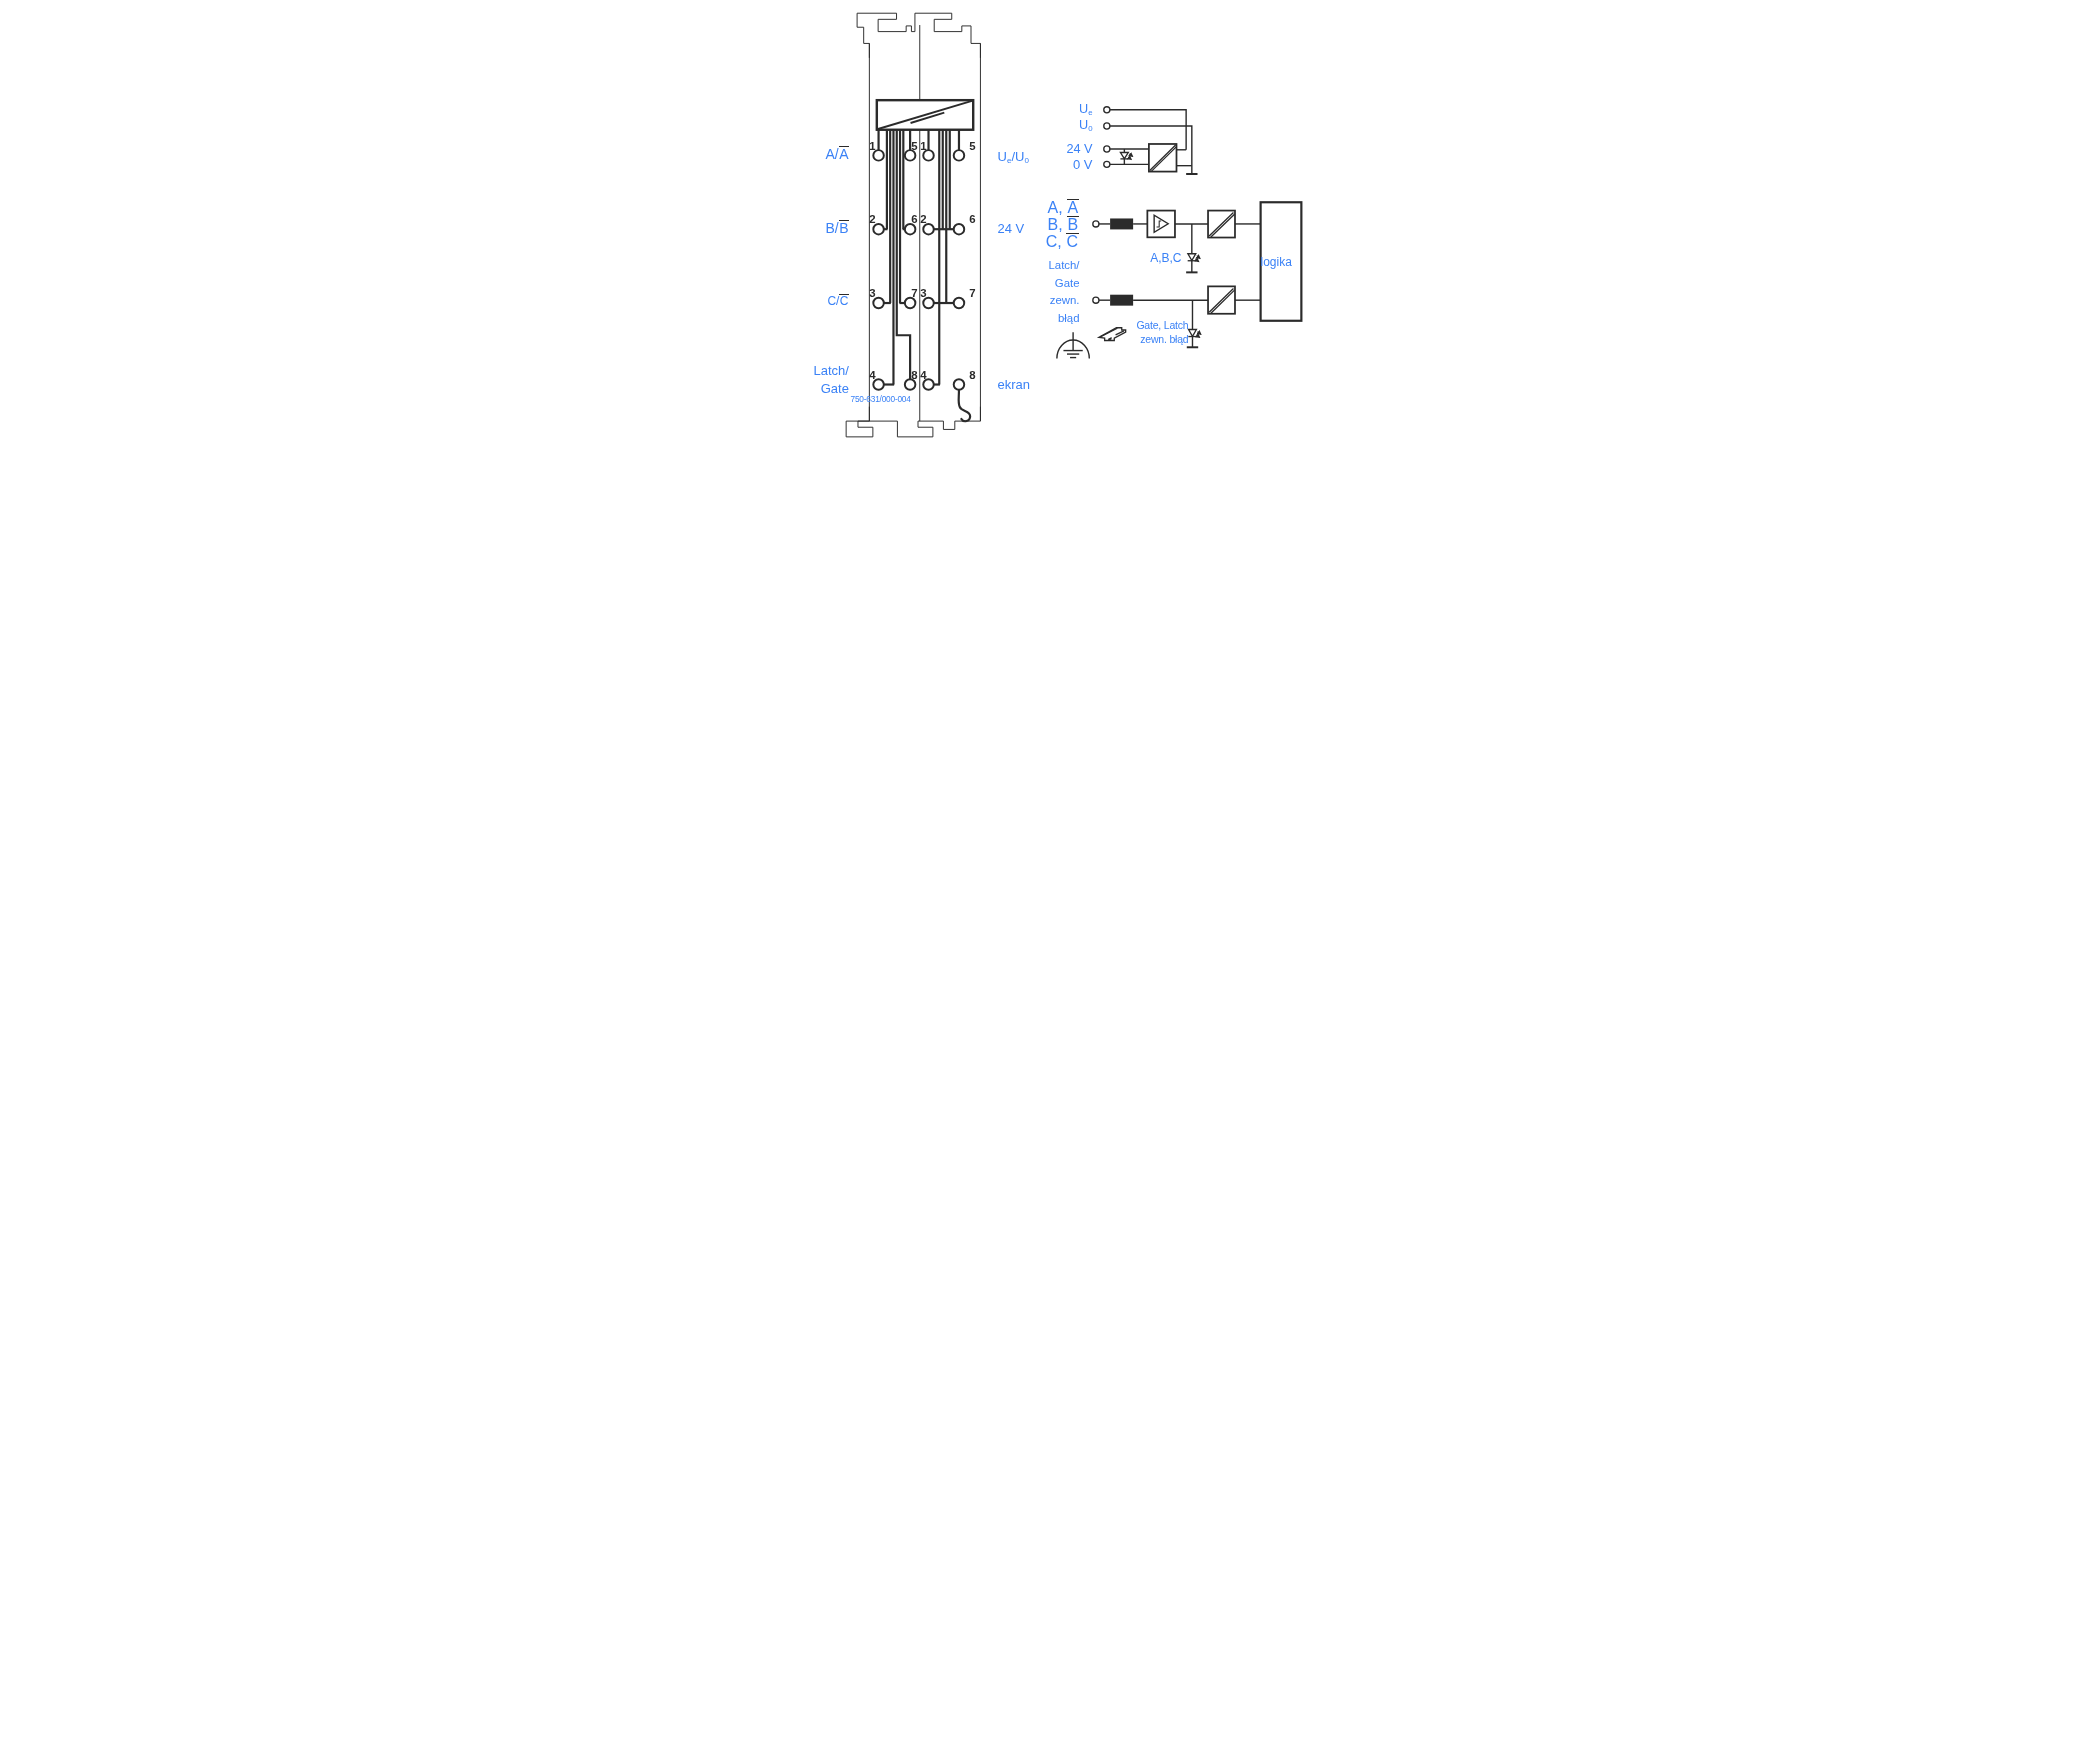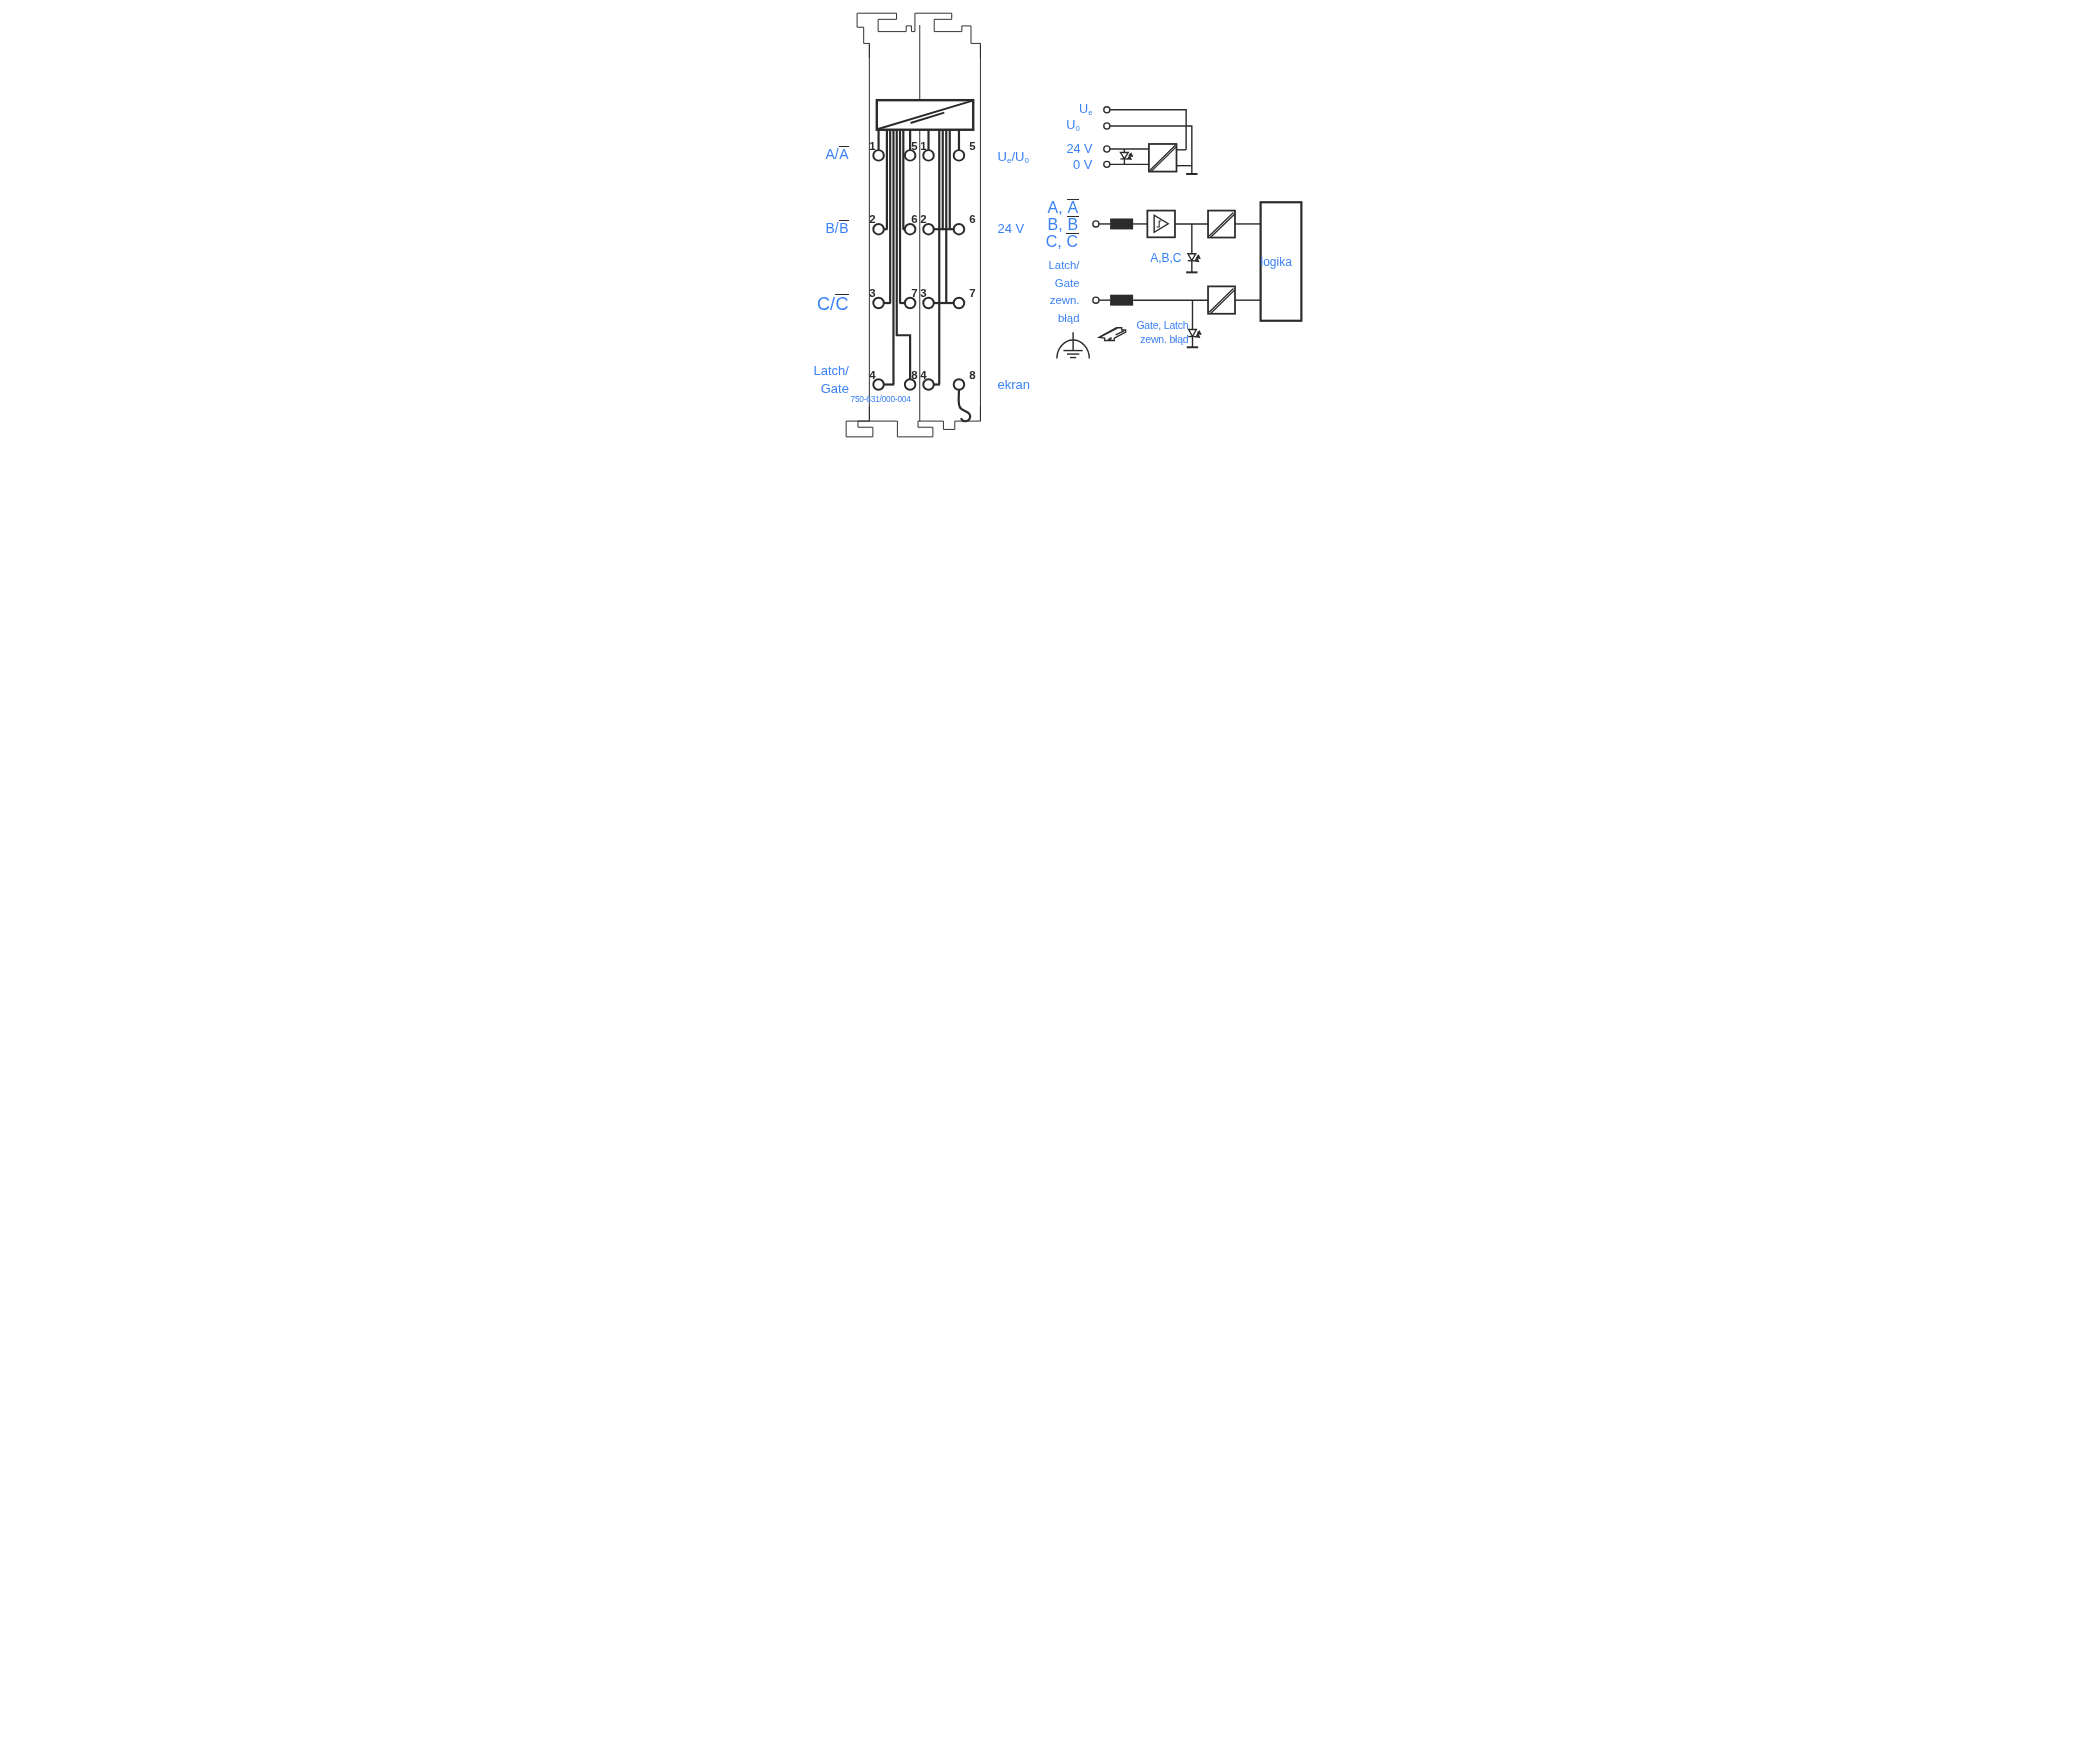--- a/index.html
+++ b/index.html
@@ -197,21 +197,21 @@
       </g>
     </g>
   </svg>
 
   <div class="lbl rght" style="left:4.4px;top:146px;width:58px;font-size:14px;">
     <span>A/</span><span class="ovl">A</span>
   </div>
   <div class="lbl rght" style="left:4.4px;top:220px;width:58px;font-size:14px;">
     <span>B/</span><span class="ovl">B</span>
   </div>
-  <div class="lbl rght" style="left:4.4px;top:294px;width:58px;font-size:18px;">
+  <div class="lbl rght" style="left:4.4px;top:294px;width:58px;font-size:12px;">
     <span>C/</span><span class="ovl">C</span>
   </div>
   <div class="lbl rght" style="left:4.4px;top:362px;width:58px;font-size:13px;line-height:18.4px;">
     <div>Latch/</div>
     <div>Gate</div>
   </div>
 
   <div class="lbl" style="left:211px;top:149px;font-size:13px;">
     <span>U</span><span class="sb">e</span><span>/</span><span>U</span><span class="sb">0</span>
   </div>
@@ -233,21 +233,21 @@
   <span class="tnum" style="left:137px;top:293px;">3</span>
   <span class="tnum" style="left:186px;top:293px;">7</span>
   <span class="tnum" style="left:86px;top:375px;">4</span>
   <span class="tnum" style="left:128px;top:375px;">8</span>
   <span class="tnum" style="left:137px;top:375px;">4</span>
   <span class="tnum" style="left:186px;top:375px;">8</span>
 
   <div class="lbl rght" style="left:267px;top:102px;width:39px;font-size:12.7px;">
     <span>U</span><span class="sb">e</span>
   </div>
-  <div class="lbl rght" style="left:267px;top:118px;width:39px;font-size:12.7px;text-align:center;">
+  <div class="lbl rght" style="left:267px;top:118px;width:39px;font-size:12.7px;">
     <span>U</span><span class="sb">0</span>
   </div>
   <div class="lbl rght" style="left:267px;top:142px;width:39px;font-size:12.7px;">24 V</div>
   <div class="lbl rght" style="left:267px;top:157px;width:39px;font-size:13px;">0 V</div>
 
   <div class="lbl rght" style="left:231px;top:199px;width:61px;font-size:16px;line-height:13.6px;">
     <div><span>A, </span><span class="ovl">A</span></div>
     <div><span>B, </span><span class="ovl">B</span></div>
     <div><span>C, </span><span class="ovl">C</span></div>
   </div>

